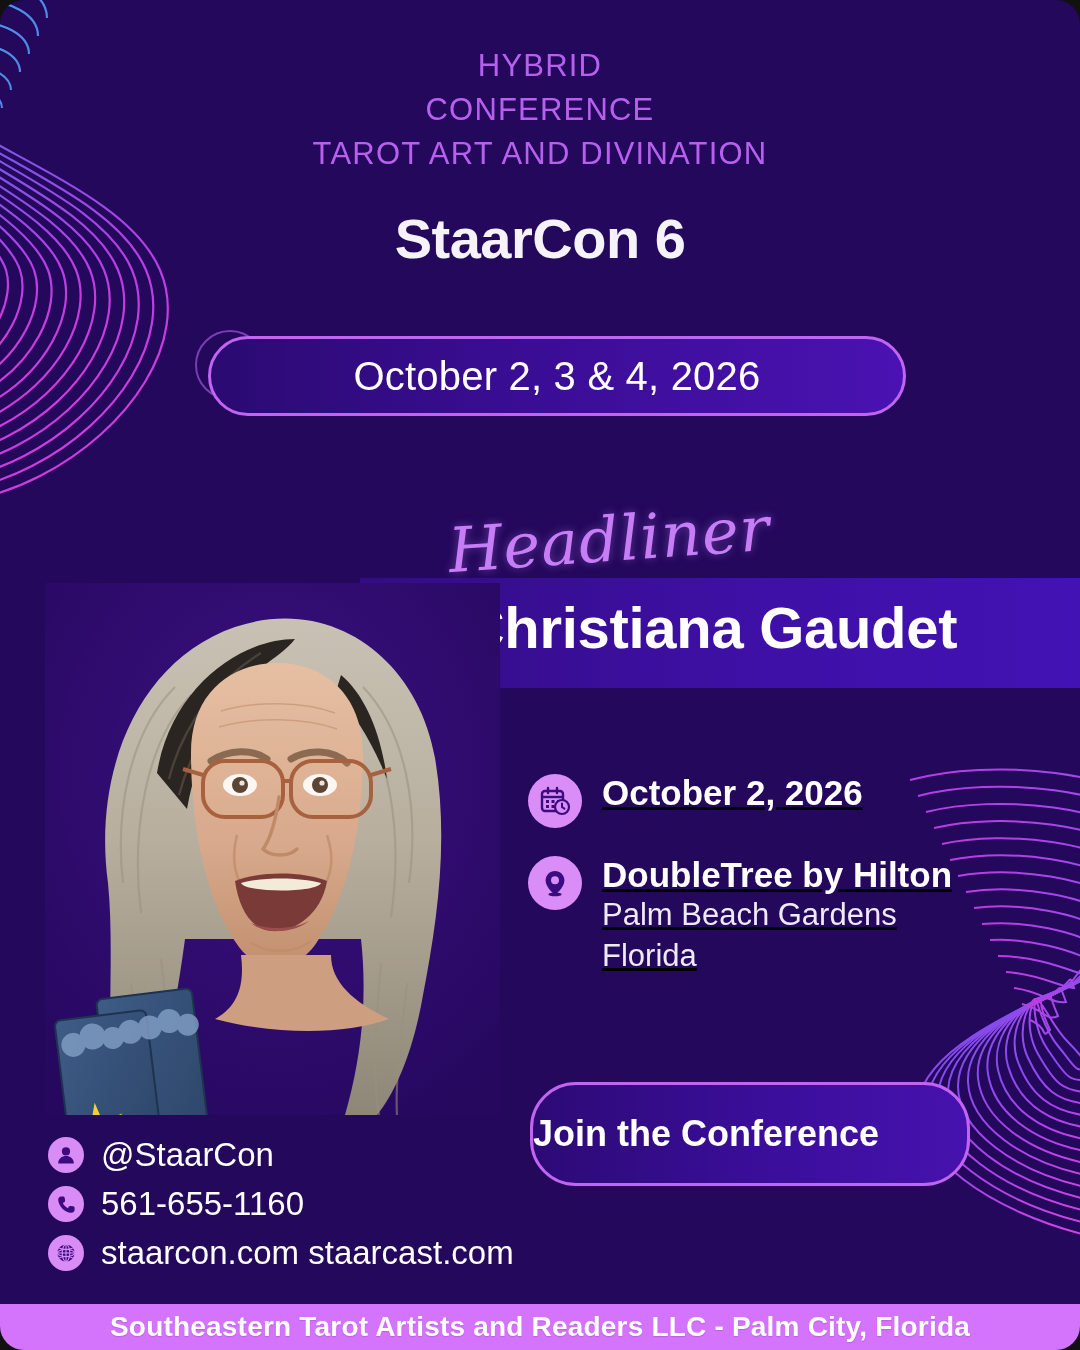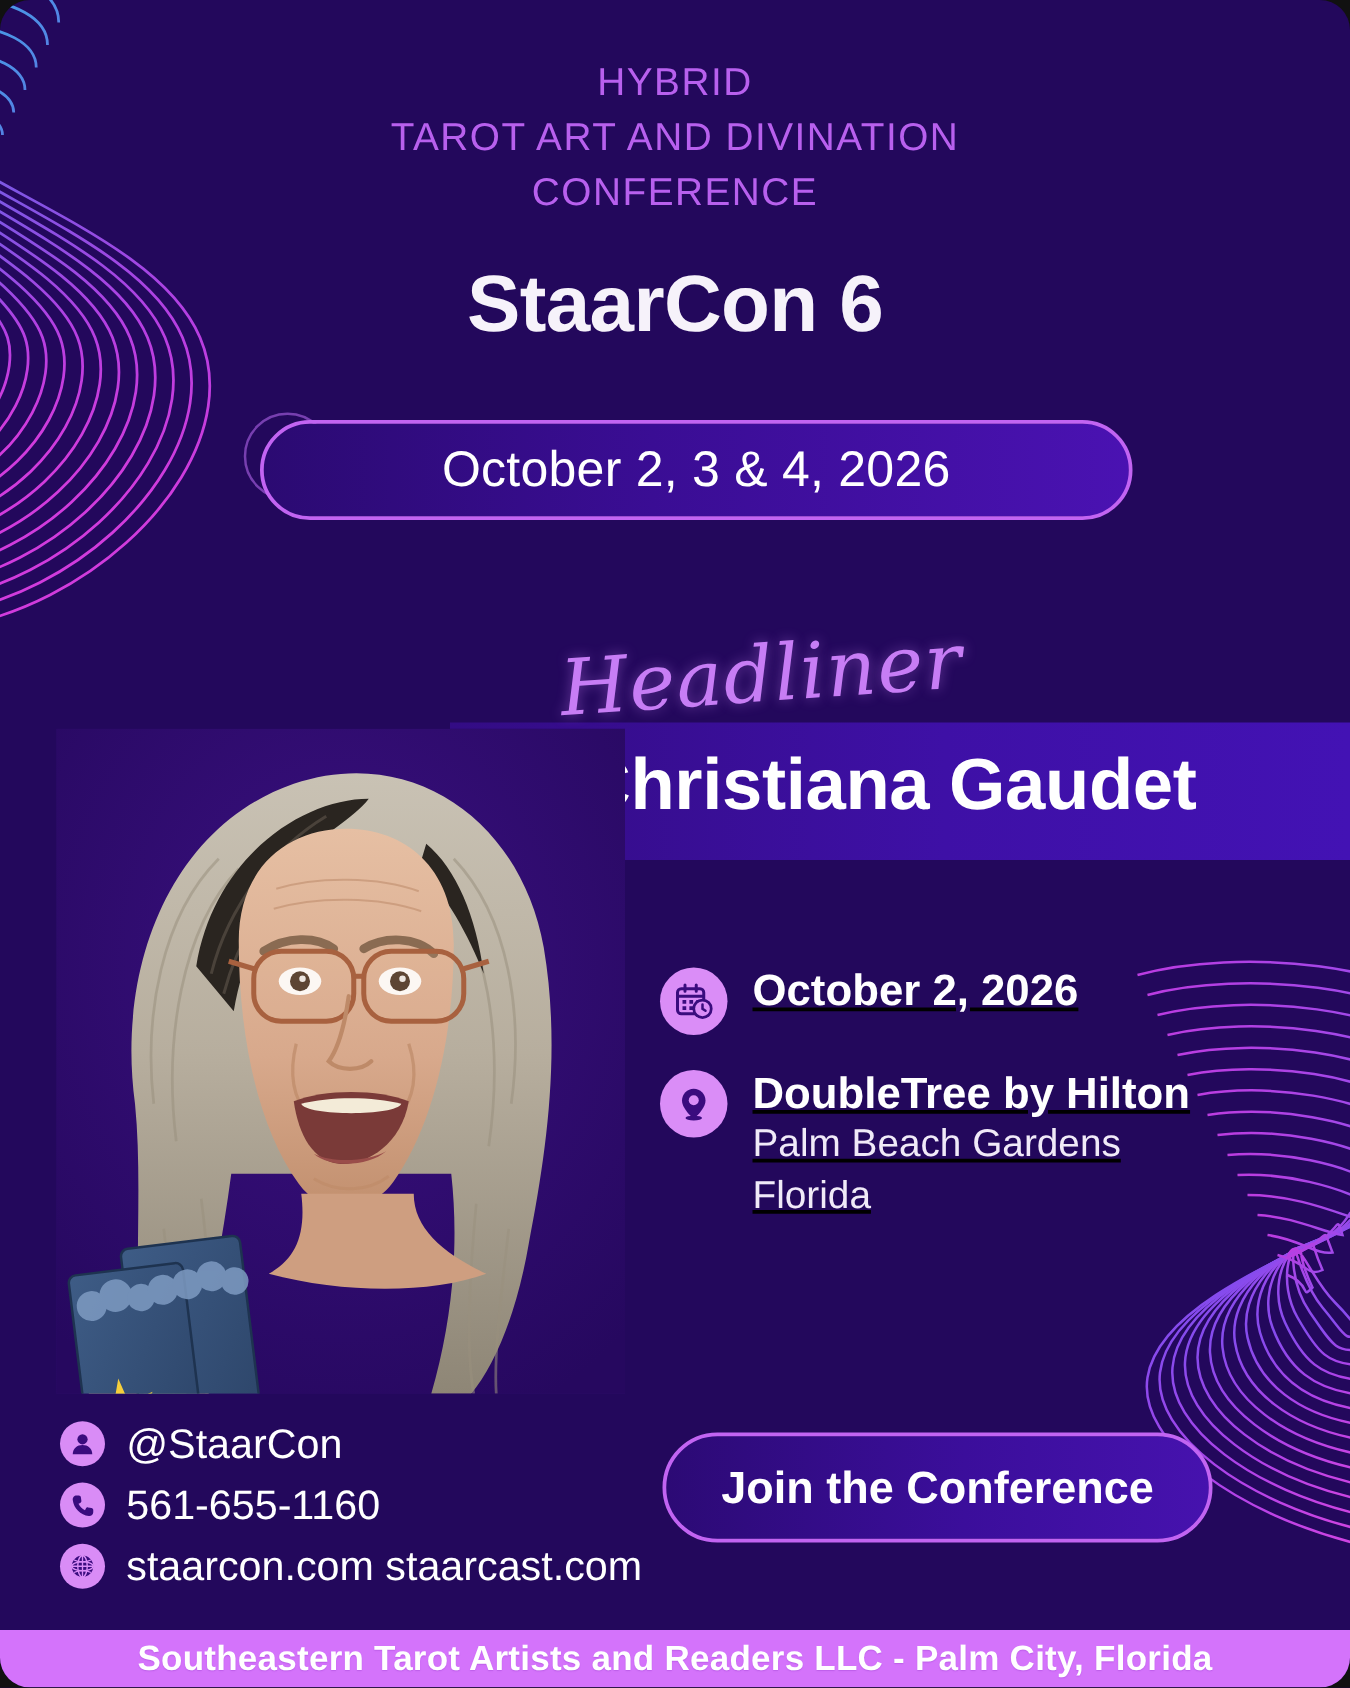--- a/index.html
+++ b/index.html
@@ -29,21 +29,21 @@
     font-size:31px; font-weight:400; letter-spacing:1.2px;
     line-height:1.42;
   }
   .eyebrow div { white-space:nowrap; }
 
   
   .title {
     position:absolute; left:0; right:0; top:206px;
     text-align:center;
     color:#F6F2FA;
-    font-size:64px; font-weight:700; letter-spacing:-0.5px;
+    font-size:56px; font-weight:700; letter-spacing:-0.5px;
   }
 
   
   .date-pill {
     position:absolute; left:208px; top:336px;
     width:698px; height:80px;
     border:3px solid #C264F2;
     border-radius:42px;
     background:linear-gradient(to right,#2B0A72 0%,#3A0D94 45%,#4A12B2 100%);
     display:flex; align-items:center; justify-content:center;
@@ -96,26 +96,26 @@
     display:flex; align-items:center; justify-content:center;
     margin-right:20px; margin-top:2px;
   }
   .detail-icon svg { display:block; }
   .detail-text { padding-top:0; }
   .detail-title { color:#FFFFFF; font-size:35px; font-weight:700; line-height:1.18; white-space:nowrap; }
   .detail-sub   { color:#F0EAF8; font-size:31px; font-weight:400; line-height:1.3; }
 
   
   .cta {
-    position:absolute; left:530px; top:1146px;
-    width:440px; height:88px;
+    position:absolute; left:530px; top:1082px;
+    width:440px; height:104px;
     border:3px solid #C264F2;
     border-radius:46px;
     background:linear-gradient(to right,#2C0A75 0%,#3B0E9B 55%,#4612AE 100%);
-    display:flex; align-items:center; justify-content:center;
+    display:flex; align-items:center; justify-content:flex-start;
   }
   .cta span { color:#FFFFFF; font-size:36px; font-weight:700; }
 
   
   .contacts { position:absolute; left:48px; top:1136px; }
   .contact-row { display:flex; align-items:center; margin-bottom:11px; }
   .contact-icon {
     width:36px; height:36px; border-radius:50%;
     background:#D98CF6;
     display:flex; align-items:center; justify-content:center;
@@ -200,22 +200,22 @@
       <path d="M174 238 C 202 242, 212 254, 226 252 C 216 226, 226 242, 198 252 C 194 238, 190 274, 208 300 C 226 326, 228 332, 250 330 C 278 324, 274 358, 288 404"></path>
       <path d="M182 254 C 206 260, 206 272, 218 266 C 204 234, 218 246, 194 254 C 196 236, 198 272, 218 296 C 238 320, 234 322, 250 318 C 274 310, 268 344, 284 392"></path>
       <path d="M190 270 C 210 278, 200 290, 210 280 C 192 242, 210 250, 190 256 C 198 234, 206 270, 228 292 C 250 314, 240 312, 250 306 C 270 296, 262 330, 280 380"></path>
     </g>
   </svg>
 
   <div class="deco deco-ring"></div>
 
   <div class="eyebrow">
     <div>HYBRID</div>
+    <div>CONFERENCE</div>
     <div>TAROT ART AND DIVINATION</div>
-    <div>CONFERENCE</div>
   </div>
 
   <div class="title">StaarCon 6</div>
 
   <div class="date-pill">
     <span>October 2, 3 &amp; 4, 2026</span>
   </div>
 
   <div class="name-band"></div>
   <div class="headliner-script">Headliner</div>

